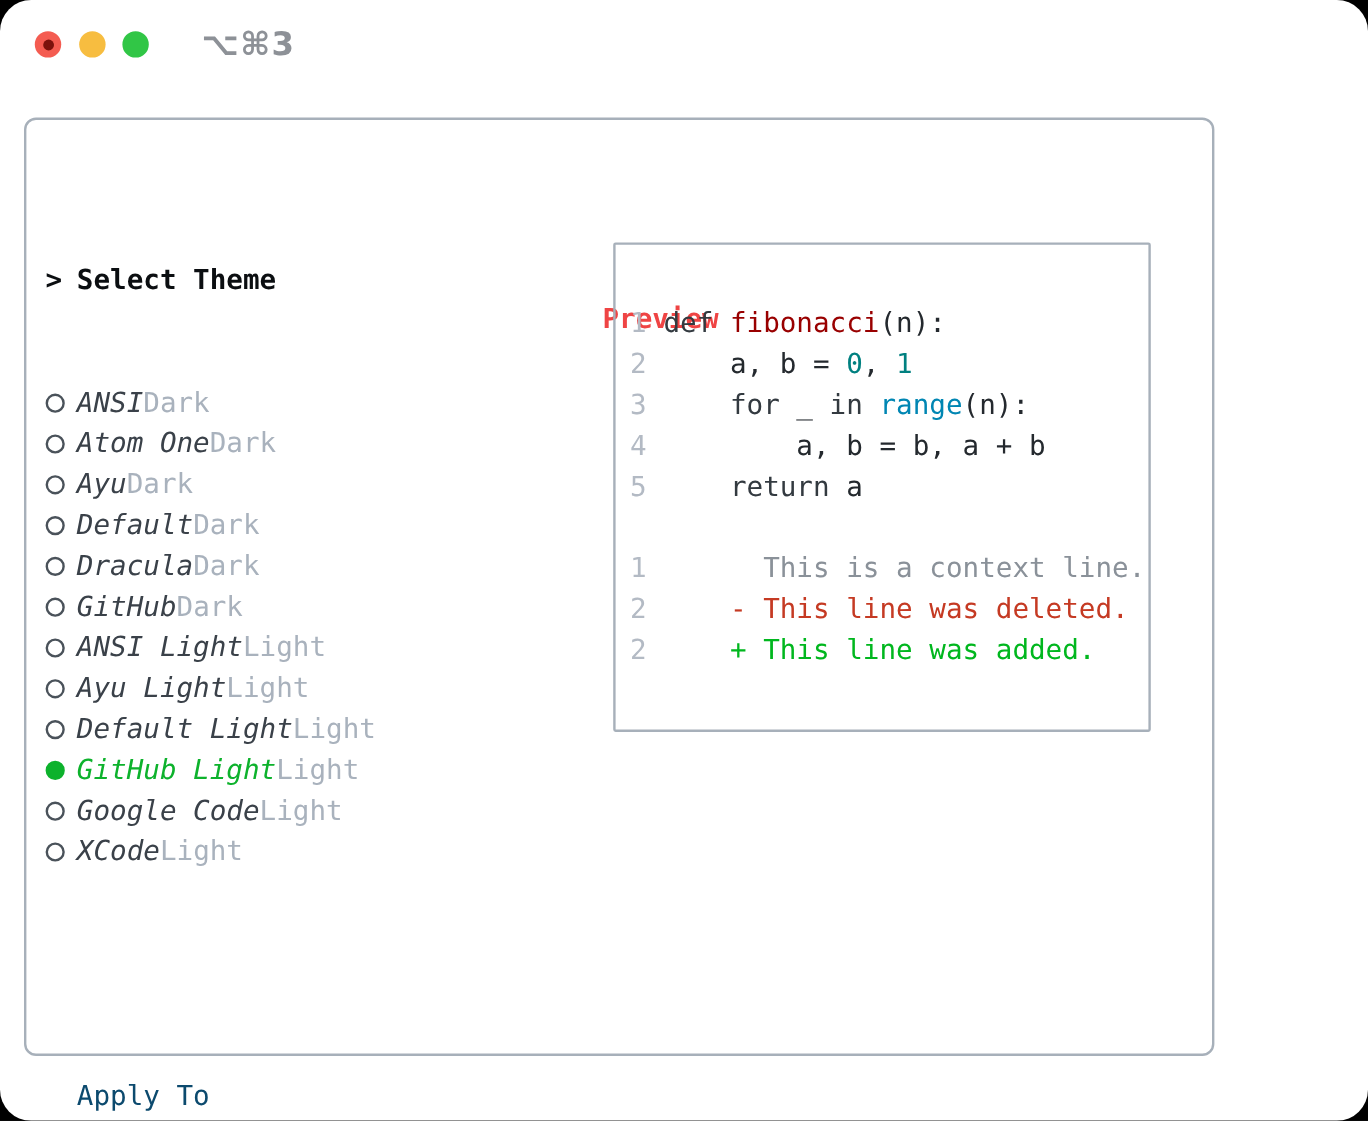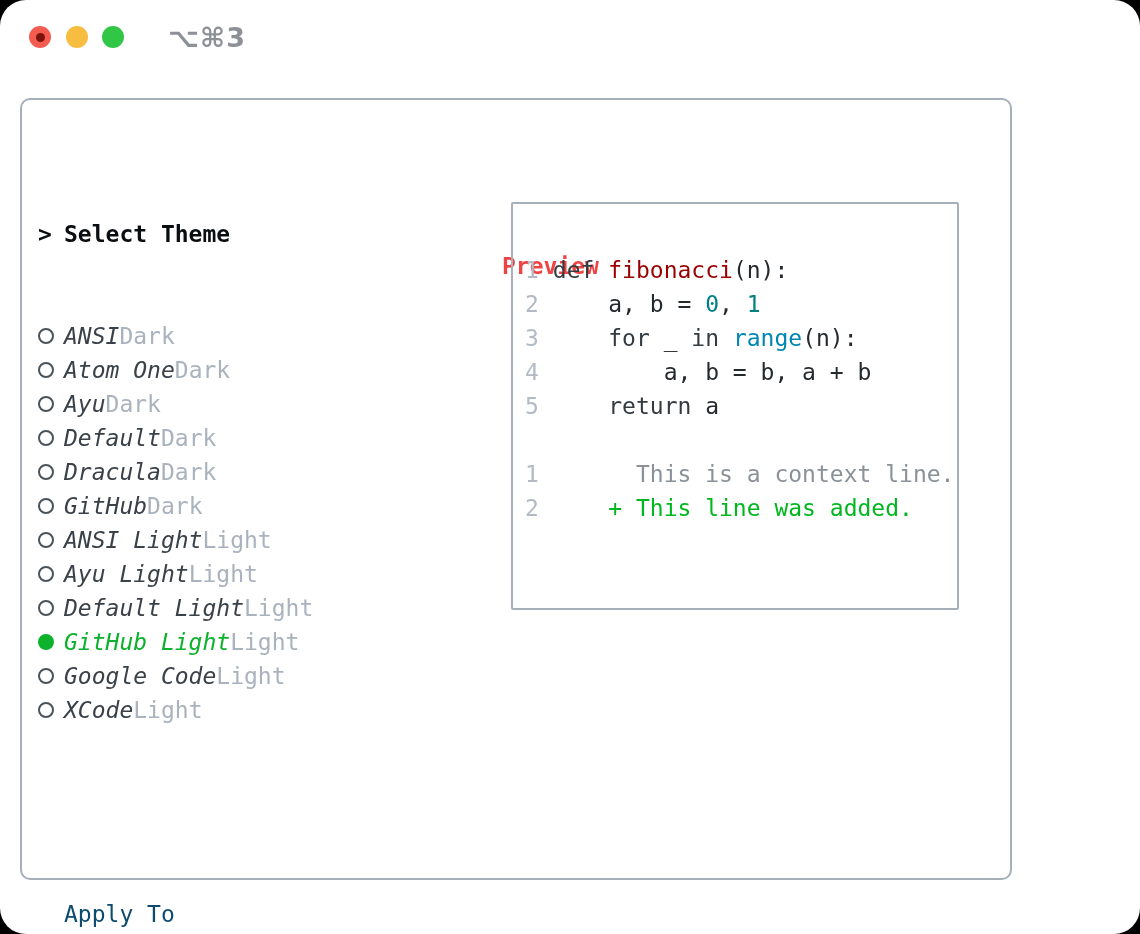--- a/index.html
+++ b/index.html
@@ -79,17 +79,18 @@
 
     <div class="preview-label">Preview</div>
     <div class="preview-box" id="preview-box">
         <div class="code-line"><span class="lineno">1</span><span class="seg-kw">def </span><span class="seg-fn">fibonacci</span><span class="seg-pl">(n):</span></div>
         <div class="code-line"><span class="lineno">2</span><span class="seg-pl">    a, b = </span><span class="seg-nm">0</span><span class="seg-pl">, </span><span class="seg-nm">1</span></div>
         <div class="code-line"><span class="lineno">3</span><span class="seg-pl">    </span><span class="seg-kw">for</span><span class="seg-pl"> _ </span><span class="seg-kw">in</span><span class="seg-pl"> </span><span class="seg-bi">range</span><span class="seg-pl">(n):</span></div>
         <div class="code-line"><span class="lineno">4</span><span class="seg-pl">        a, b = b, a + b</span></div>
         <div class="code-line"><span class="lineno">5</span><span class="seg-pl">    </span><span class="seg-kw">return</span><span class="seg-pl"> a</span></div>
         <div class="code-line"><span class="lineno"></span></div>
         <div class="code-line"><span class="lineno">1</span><span class="seg-ctx">      This is a context line.</span></div>
+        <div class="code-line"><span class="lineno">2</span><span class="seg-del">    - This line was deleted.</span></div>
         <div class="code-line"><span class="lineno">2</span><span class="seg-add">    + This line was added.</span></div>
       </div>
 
   </div>
 </div>
 
 </body></html>

